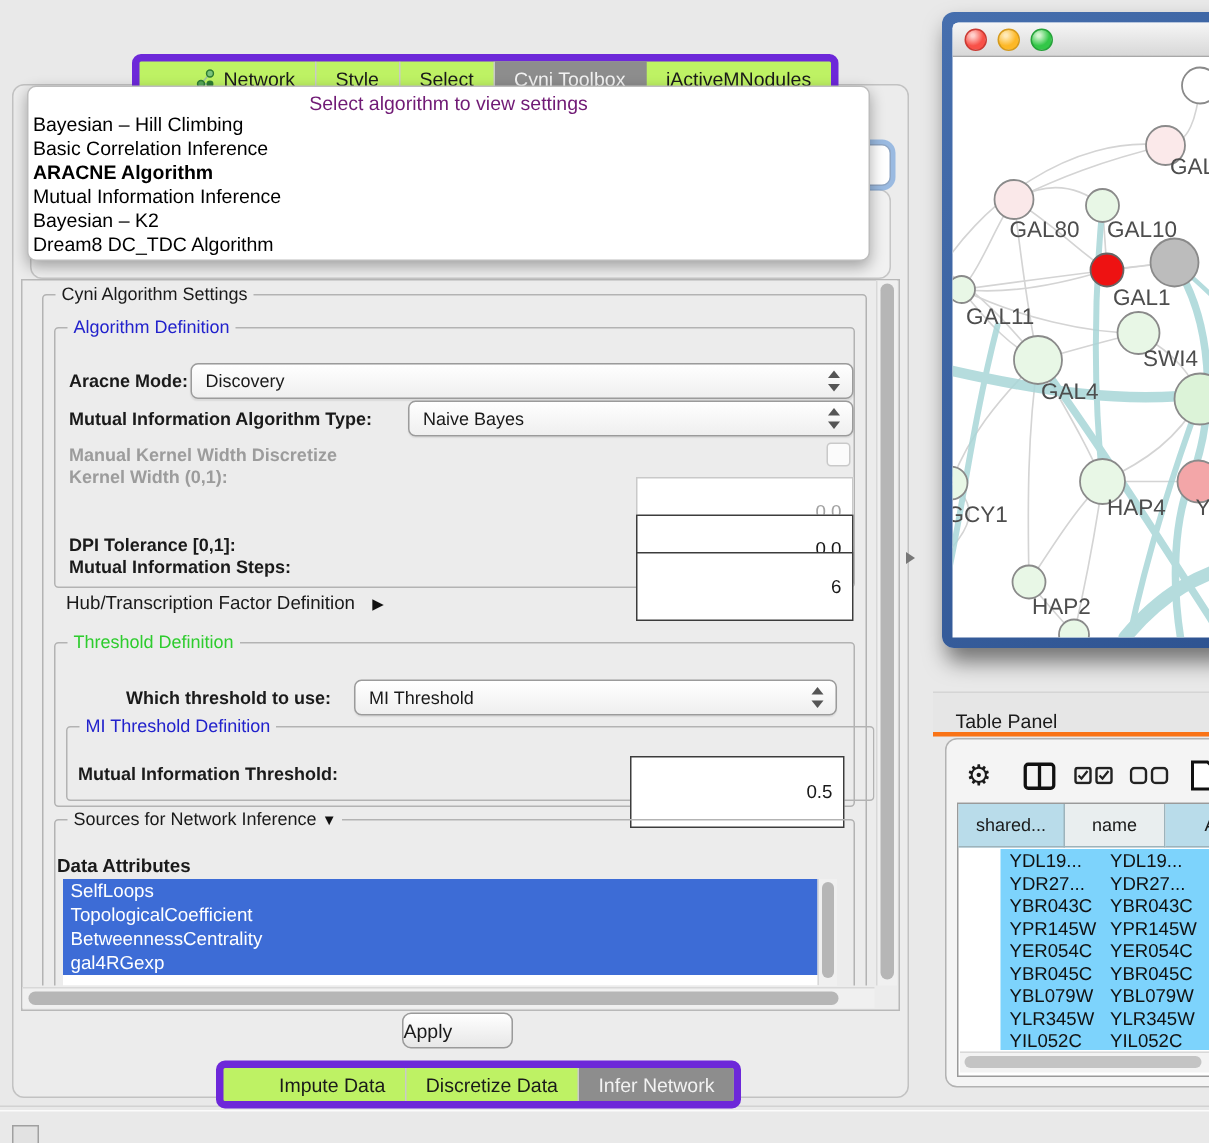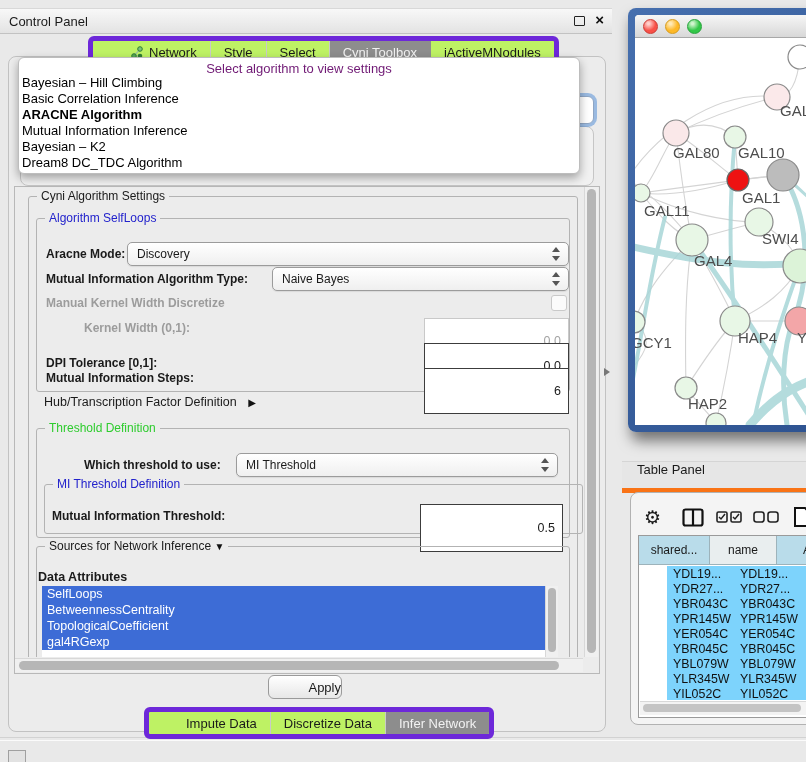--- a/index.html
+++ b/index.html
@@ -58,62 +58,57 @@
 
   .attr-list{position:absolute;background:#fff;overflow:hidden;}
   .attr-item{height:16px;line-height:16px;background:#3d6cd6;color:#fff;font-size:12.5px;padding-left:5px;width:499px;}
 
   
   .sbv{position:absolute;background:#f0f0f0;border-left:1px solid #d8d8d8;}
   .sbh{position:absolute;background:#f0f0f0;border-top:1px solid #d8d8d8;}
   .thumb{position:absolute;background:#b6b6b6;border-radius:5px;}
 
   .apply-btn{left:268px;top:675px;width:72px;height:22px;background:linear-gradient(#ffffff,#e7e7e7);
-    border:1px solid #9a9a9a;border-radius:6px;font-size:13px;display:flex;align-items:center;justify-content:flex-end;}
+    border:1px solid #9a9a9a;border-radius:6px;font-size:13px;display:flex;align-items:center;justify-content:flex-start;}
 
   .sep-line{left:0;top:737px;width:806px;height:2px;border-top:1px solid #d2d2d2;border-bottom:1px solid #fbfbfb;}
   .partial-square{left:8px;top:750px;width:16px;height:14px;border:1px solid #a0a0a0;background:#e2e2e2;}
   .splitter{left:604px;top:368px;width:0;height:0;border-top:4px solid transparent;border-bottom:4px solid transparent;border-left:6px solid #777;}
 
   
   .net-frame{left:628px;top:8px;width:190px;height:424px;border-radius:8px 0 0 8px;
     background:linear-gradient(135deg,#466fae,#2e5391);box-shadow:3px 9px 14px rgba(0,0,0,.5);}
   .net-win{left:635px;top:15px;width:171px;height:410px;background:#fff;border-radius:4px 0 0 0;overflow:hidden;}
   .net-titlebar{left:0;top:0;width:171px;height:22px;background:linear-gradient(#f6f6f6,#d8d8d8);border-bottom:1px solid #a8a8a8;}
   .light{position:absolute;top:4px;width:13px;height:13px;border-radius:50%;}
   .light.red{left:8px;background:radial-gradient(circle at 35% 28%,#ffd0cc 8%,#f85148 55%);border:1px solid #ca3a33;}
   .light.yellow{left:30px;background:radial-gradient(circle at 35% 28%,#ffeab8 8%,#fdb827 55%);border:1px solid #d59a1c;}
   .light.green{left:52px;background:radial-gradient(circle at 35% 28%,#d2f5cf 8%,#33c748 55%);border:1px solid #26a23a;}
   .net-canvas{left:0;top:22px;}
 
   
-  .tp-bar{left:622px;top:461px;width:184px;height:26px;background:#e6e6e6;border-top:1px solid #d5d5d5;border-bottom:5px solid #f97316;
-    display:flex;align-items:flex-start;font-size:13px;}
+  .tp-bar{left:622px;top:461px;width:184px;height:26px;background:#e6e6e6;border-top:1px solid #d5d5d5;border-bottom:3px solid #f97316;
+    display:flex;align-items:flex-end;font-size:13px;}
   .tp-bar span{margin-left:15px;}
   .tp-panel{left:630px;top:492px;width:190px;height:231px;background:#f4f4f4;border:1px solid #b2b2b2;border-radius:8px;}
   .gear{left:644px;top:506px;font-size:19px;color:#1a1a1a;}
   .tbl-border{left:638px;top:535px;width:200px;height:181px;border:1px solid #9a9a9a;background:#fff;}
   .th{position:absolute;top:536px;height:28px;display:flex;align-items:center;justify-content:center;
     font-size:12px;border-right:1px solid #9db3bb;border-bottom:1px solid #9db3bb;}
   .rows{left:667px;top:566px;width:167px;height:134px;overflow:hidden;background:#7dd3fc;}
   .trow{display:flex;height:15px;align-items:center;font-size:12.4px;color:#111;}
   .trow .c1{width:64px;padding-left:6px;overflow:hidden;white-space:nowrap;}
   .trow .c2{width:64px;padding-left:3px;overflow:hidden;white-space:nowrap;}
   .trow .c3{width:26px;padding-left:4px;overflow:hidden;white-space:nowrap;}
 </style>
 </head>
 <body>
 
 <div class="screen">
 
-  <div class="abs cp-titlebar">
-    <span class="cp-title">Control Panel</span>
-    <span class="float-icon"></span>
-    <span class="close-icon">×</span>
-  </div>
 
   <div class="abs cp-main"></div>
 
   <div class="abs tabstrip">
     <div class="tab">
       <svg class="net-ico" width="13" height="13">
         <path d="M4 10 L10 3 M4 10 L10 10" stroke="#9bc49b" stroke-width="1.2" fill="none"></path>
         <circle cx="4" cy="10" r="2.3" fill="#57a757" stroke="#2e7d32"></circle>
         <circle cx="10" cy="3" r="2.3" fill="#7cc47c" stroke="#2e7d32"></circle>
         <circle cx="10" cy="10" r="2.3" fill="#2e7d32"></circle>
@@ -148,39 +143,39 @@
   </div>
 
   <div class="abs scrollpane"></div>
   <div class="abs content">
 
     <div class="group" style="left:13px;top:9px;width:548px;height:700px;">
       <span class="gtitle">Cyni Algorithm Settings</span>
     </div>
 
     <div class="group" style="left:21px;top:31px;width:532px;height:172px;">
-      <span class="gtitle blue">Algorithm SelfLoops</span>
+      <span class="gtitle blue">Algorithm Definition</span>
     </div>
 
     <span class="lbl" style="left:31px;top:60px;">Aracne Mode:</span>
     <div class="combo" style="left:112px;top:55px;width:409px;">
       <span>Discovery</span>
       <span class="arrows"></span>
     </div>
 
     <span class="lbl" style="left:31px;top:85px;">Mutual Information Algorithm Type:</span>
     <div class="combo" style="left:257px;top:80px;width:264px;">
       <span>Naive Bayes</span>
       <span class="arrows"></span>
     </div>
 
     <span class="lbl dim" style="left:31px;top:109px;">Manual Kernel Width Discretize</span>
     <span class="cb" style="left:536px;top:108px;"></span>
 
-    <span class="lbl dim" style="left:31px;top:134px;margin-left:38px;">Kernel Width (0,1):</span>
+    <span class="lbl dim" style="left:31px;top:124px;">Kernel Width (0,1):</span>
     <div class="tf disabled" style="left:409px;top:131px;width:129px;">
       <span>0.0</span>
     </div>
 
     <span class="lbl" style="left:31px;top:169px;">DPI Tolerance [0,1]:</span>
     <div class="tf" style="left:409px;top:156px;width:129px;">
       <span>0.0</span>
     </div>
 
     <span class="lbl" style="left:31px;top:184px;">Mutual Information Steps:</span>
@@ -212,22 +207,22 @@
     </div>
 
     <div class="group" style="left:21px;top:359px;width:532px;height:200px;">
       <span class="gtitle"><span>Sources for Network Inference</span> <span class="tri">▼</span></span>
     </div>
 
     <span class="lbl" style="left:23px;top:383px;font-size:12.5px;">Data Attributes</span>
 
     <div class="attr-list" style="left:27px;top:399px;width:516px;height:71px;">
       <div class="attr-item">SelfLoops</div>
+      <div class="attr-item">TopologicalCoefficient</div>
       <div class="attr-item">BetweennessCentrality</div>
-      <div class="attr-item">TopologicalCoefficient</div>
       <div class="attr-item">gal4RGexp</div>
       <div class="sbv" style="left:503px;top:0;width:12px;height:71px;">
         <div class="thumb" style="left:1.5px;top:2px;width:8px;height:64px;"></div>
       </div>
     </div>
   </div>
 
   <div class="abs sbv" style="left:584px;top:187px;width:13px;height:470px;">
     <div class="thumb" style="left:2px;top:2px;width:9px;height:464px;"></div>
   </div>

